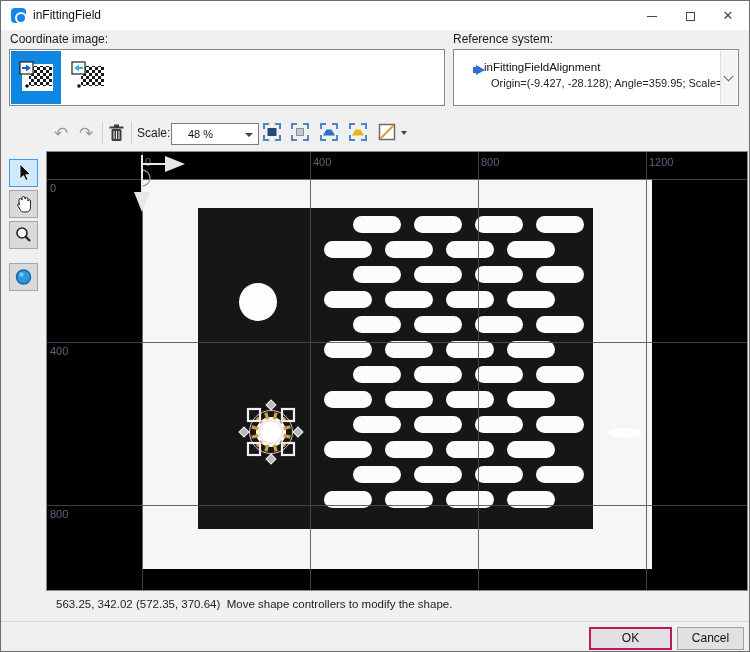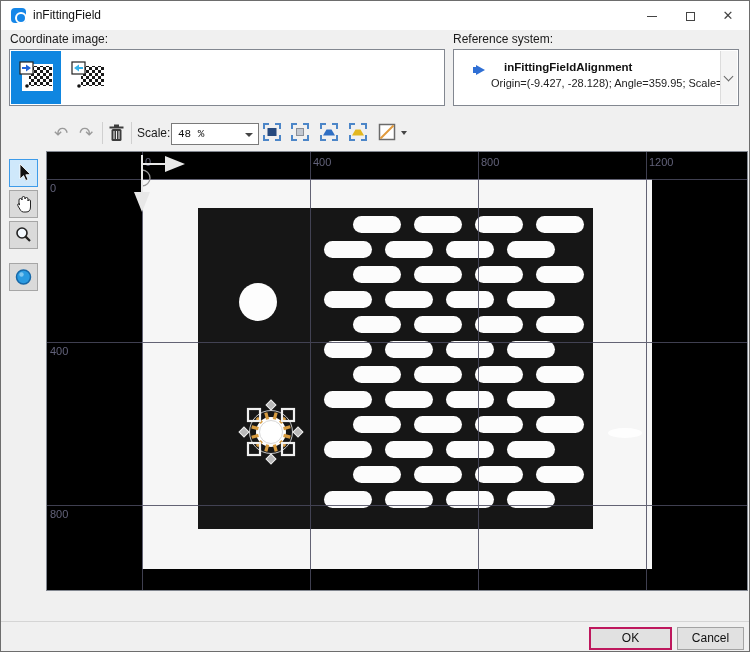--- a/index.html
+++ b/index.html
@@ -29,36 +29,36 @@
   .thumb.selected { background:#0f86e0; }
   .thumb-icon { position:absolute; left:8px; top:10px; }
   .no-image { position:absolute; left:120px; top:0; height:55px; line-height:55px; font-size:12px; color:#222; }
 
   .coord-panel { left:452px; top:48px; width:286px; height:57px; }
   .coord-item { position:absolute; left:10px; top:11px; }
   .coord-arrow { position:absolute; left:0px; top:4px; width:0; height:0;
                  border-top:5px solid transparent; border-bottom:5px solid transparent;
                  border-left:9px solid #2f6fd4; }
   .coord-arrow::before { content:""; position:absolute; left:-12px; top:-3px; width:5px; height:6px; background:#2f6fd4; }
-  .coord-title { position:absolute; left:20px; top:0px; font-size:11.5px; font-weight:bold; color:#111; white-space:nowrap;margin-left:20px; }
+  .coord-title { position:absolute; left:20px; top:0px; font-size:11.5px; font-weight:normal; color:#111; white-space:nowrap; }
   .coord-details { position:absolute; left:27px; top:16px; font-size:11px; color:#222; white-space:nowrap; }
   .coord-drop { position:absolute; right:1px; top:1px; width:17px; height:53px; background:#f4f4f4;
                 border-left:1px solid #dcdcdc; text-align:center; }
   .coord-chevron { position:absolute; left:4px; top:22px; width:7px; height:7px;
                    border-right:1.5px solid #666; border-bottom:1.5px solid #666; transform:rotate(45deg); }
 
   
   .toolbar { position:absolute; left:45px; top:118px; height:30px; }
   .tb-item { position:absolute; top:0; }
   .tb-glyph { font-size:17px; color:#9a9a9a; }
   .tb-sep { position:absolute; top:3px; width:1px; height:22px; background:#d0d0d0; }
   .scale-label { position:absolute; top:7px; font-size:12px; color:#1a1a1a; }
   .scale-combo { position:absolute; left:125px; top:4px; width:88px; height:22px; background:#fff;
                  border:1px solid #7a7a7a; font-size:11px; color:#111; }
-  .scale-value { position:absolute; left:6px; top:4px;font-family:Liberation Mono, monospace; }
+  .scale-value { position:absolute; left:16px; top:4px; }
   .combo-arrow { position:absolute; right:5px; top:9px; width:0; height:0;
                  border-left:4px solid transparent; border-right:4px solid transparent; border-top:4px solid #444; }
   .view-btn { position:absolute; top:3px; width:22px; height:22px; }
   .drop-arrow2 { position:absolute; top:12px; width:0; height:0;
                  border-left:3.5px solid transparent; border-right:3.5px solid transparent; border-top:4px solid #444; }
 
   
   .tool-btn { position:absolute; left:8px; width:29px; height:28px; background:#dadada;
               border:1px solid #a6a6a6; }
   .tool-btn.selected { background:#cfe8fb; border:1px solid #3d9be9; }
@@ -331,19 +331,20 @@
         <g fill="#b9b9b9" stroke="#efefef" stroke-width="1">
           <rect x="220.5" y="249.5" width="7" height="7" transform="rotate(45 224 253)"></rect>
           <rect x="220.5" y="303.5" width="7" height="7" transform="rotate(45 224 307)"></rect>
           <rect x="193.5" y="276.5" width="7" height="7" transform="rotate(45 197 280)"></rect>
           <rect x="247.5" y="276.5" width="7" height="7" transform="rotate(45 251 280)"></rect>
         </g>
       </g>
     </svg>
   </div>
 
+  <div class="status-text">563.25, 342.02 (572.35, 370.64)  Move shape controllers to modify the shape.</div>
   <div class="footer-divider"></div>
   <div class="footer">
     <div class="dlg-btn ok-btn">OK</div>
     <div class="dlg-btn cancel-btn">Cancel</div>
   </div>
 
 </div>
 
 </body></html>

